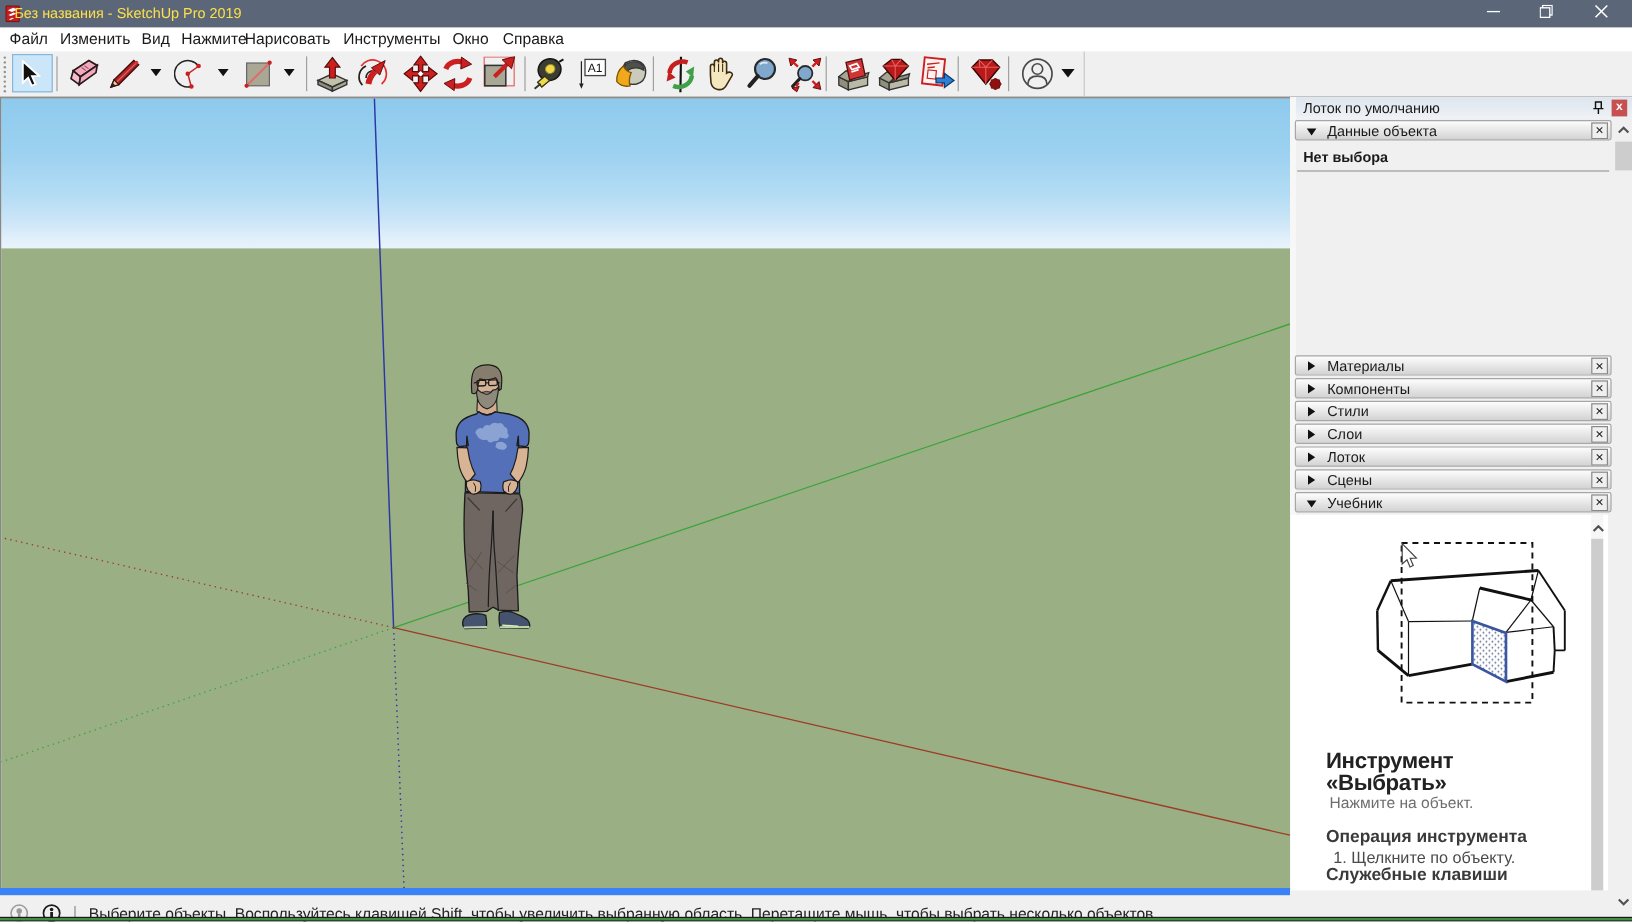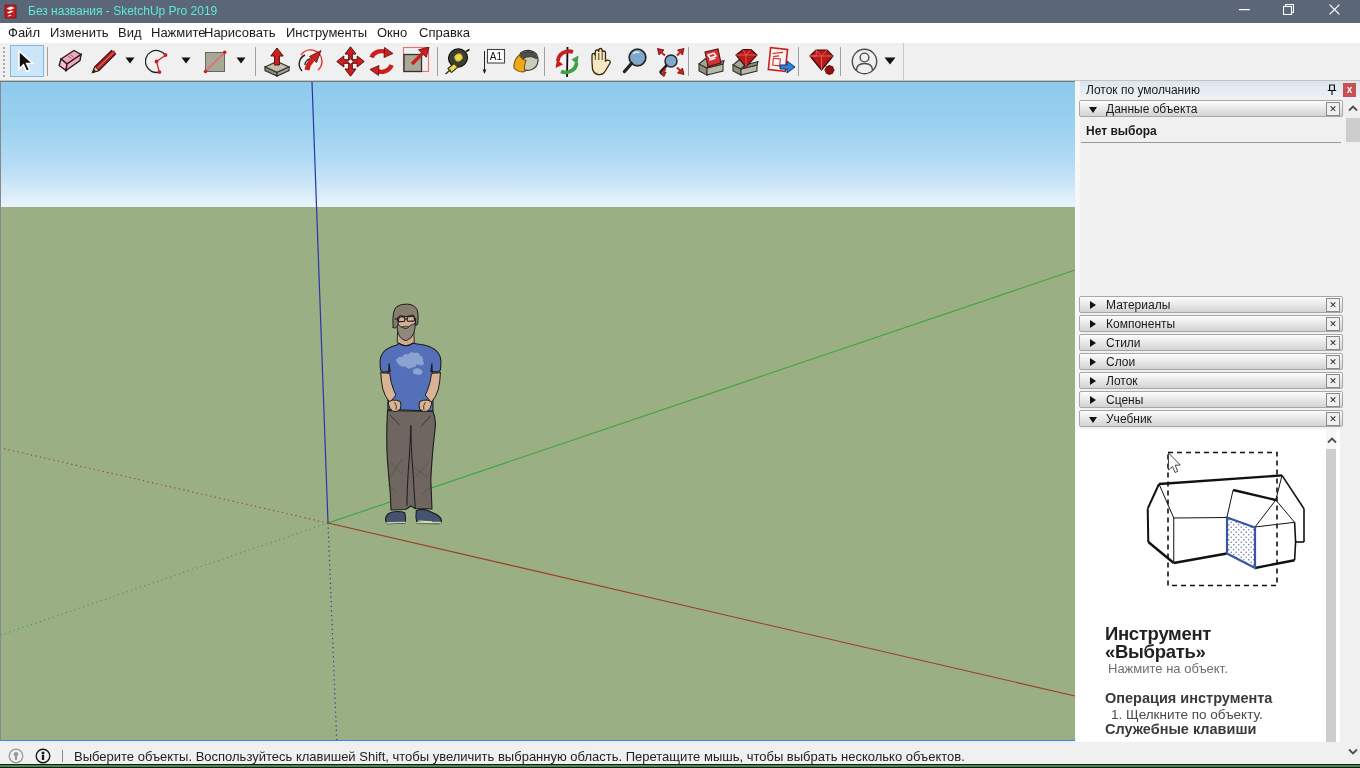--- a/index.html
+++ b/index.html
@@ -1,20 +1,20 @@
 <!DOCTYPE html>
 <html><head>
 <meta charset="utf-8">
 <style>
   * { margin:0; padding:0; box-sizing:border-box; }
   html,body { width:1360px; height:768px; overflow:hidden; font-family:"Liberation Sans", sans-serif; }
   #win { position:relative; width:1360px; height:768px; background:#f0f0f0; }
   
   #titlebar { position:absolute; left:0; top:0; width:1360px; height:23px; background:#5b6779; }
-  #titlebar .ttext { position:absolute; left:28px; top:4px; color:#5eead4; font-size:12px; }
+  #titlebar .ttext { position:absolute; left:12px; top:4px; color:#fde047; font-size:12px; }
   
   #menubar { position:absolute; left:0; top:23px; width:1360px; height:20px; background:#ffffff; }
   #menubar span { position:absolute; top:2px; font-size:13px; color:#1a1a1a; }
   
   #toolbar { position:absolute; left:0; top:43px; width:1360px; height:37px; background:#f0f0f0; }
   #tbline1 { position:absolute; left:0; top:80px; width:1360px; height:1px; background:#c3c3c3; }
   .tsep { position:absolute; top:4px; width:1px; height:29px; background:#a0a0a0; }
   .ticon { position:absolute; top:3px; }
   
   #viewport { position:absolute; left:0; top:81px; width:1075px; height:659px;
@@ -29,21 +29,21 @@
       background:linear-gradient(#dde5ee,#eff2f6); }
   #panelhead .ptext { position:absolute; left:6px; top:2px; font-size:12px; color:#1a1a1a; }
   .sechead { position:absolute; left:4px; width:264px; height:17px;
       background:linear-gradient(#fdfdfd,#e8e8e8 50%,#d3d3d3); border:1px solid #a7a7a7; border-radius:2px; }
   .arr-r { position:absolute; left:10px; top:4px; width:0; height:0; border-left:6px solid #111; border-top:4.2px solid transparent; border-bottom:4.2px solid transparent; }
   .arr-d { position:absolute; left:9px; top:6px; width:0; height:0; border-top:6px solid #111; border-left:4.2px solid transparent; border-right:4.2px solid transparent; }
   .sechead .stext { position:absolute; left:26px; top:1px; font-size:12px; color:#1a1a1a; }
   .closebox { position:absolute; right:2px; top:1px; width:14px; height:14px; background:#efefef;
       border:1px solid #898989; font-size:9px; color:#222; text-align:center; line-height:12px; }
   
-  #statusbar { position:absolute; left:0; top:740px; width:1075px; height:24px; background:#f0f0f0; border-top:1px solid #3b82f6; }
+  #statusbar { position:absolute; left:0; top:740px; width:1075px; height:24px; background:#f0f0f0; border-top:6px solid #3b82f6; }
   #statusright { position:absolute; left:1075px; top:742px; width:285px; height:22px; background:#f0f0f0; }
   #statusbar .stext { position:absolute; left:74px; top:8px; font-size:13px; color:#222; }
   #bottomstrip { position:absolute; left:0; top:764px; width:1360px; height:4px; background:#1a1a1a; }
   #bottomstrip div { position:absolute; left:0; top:1px; width:1360px; height:2px; background:#3f8d46; }
 </style>
 </head>
 <body>
 <div id="win">
   <div id="titlebar">
     <svg class="ticon" style="left:4px; top:4px;" width="13" height="15" viewBox="0 0 13 15">

